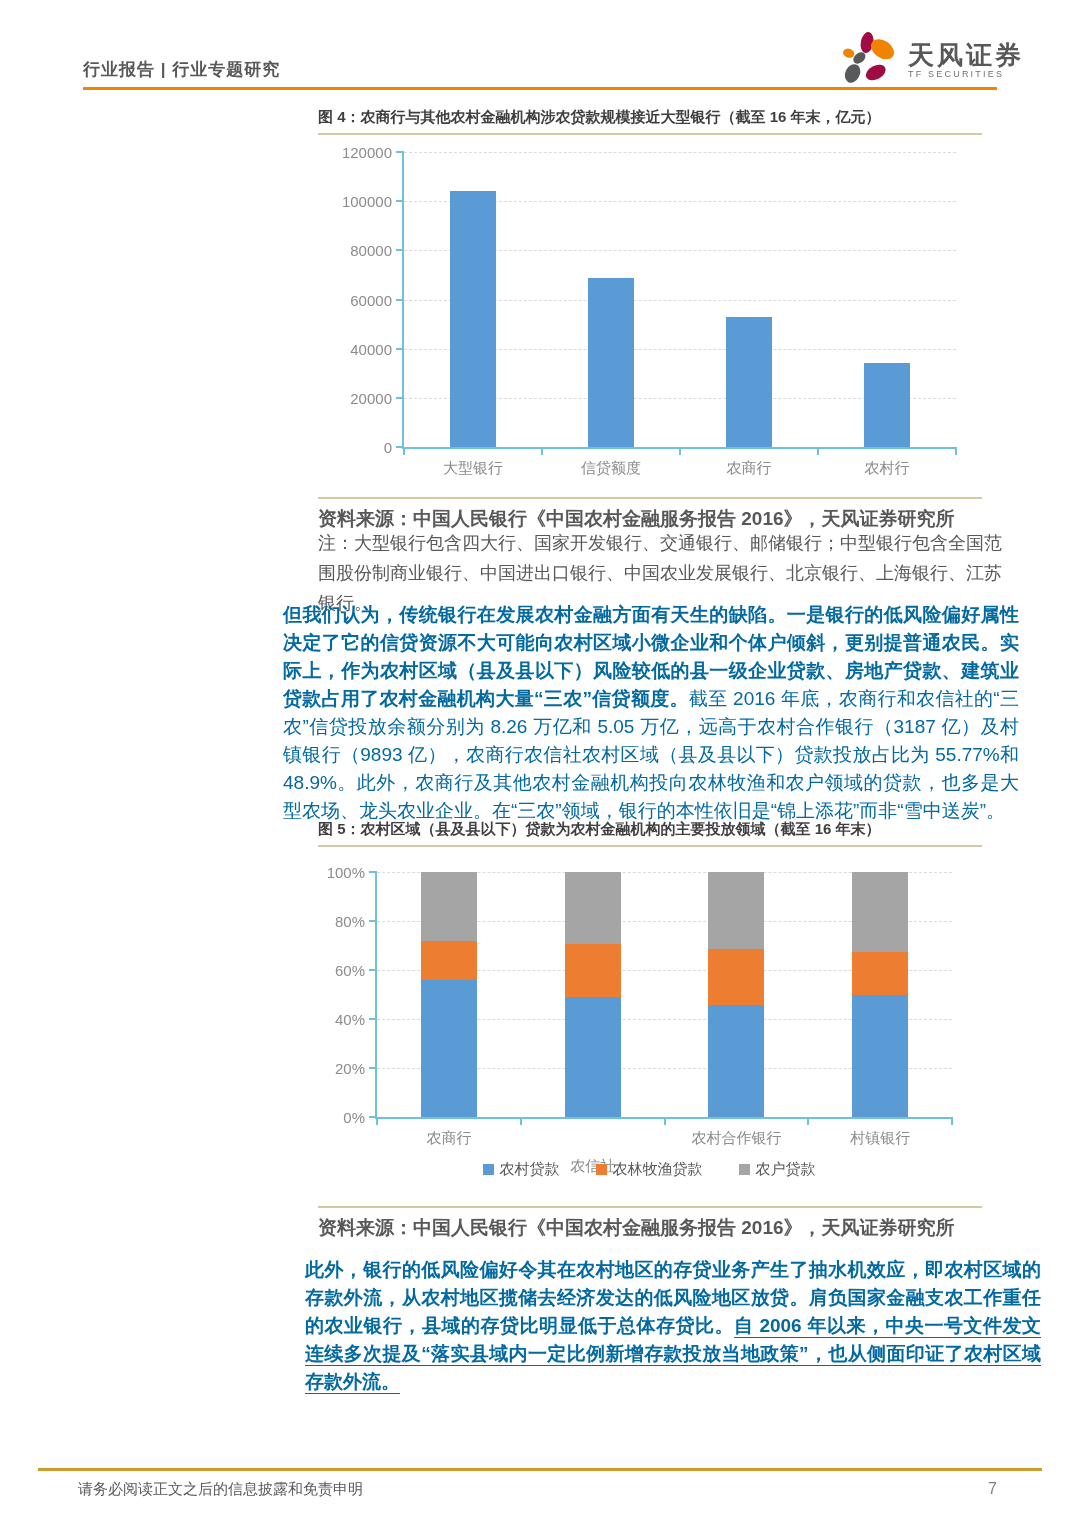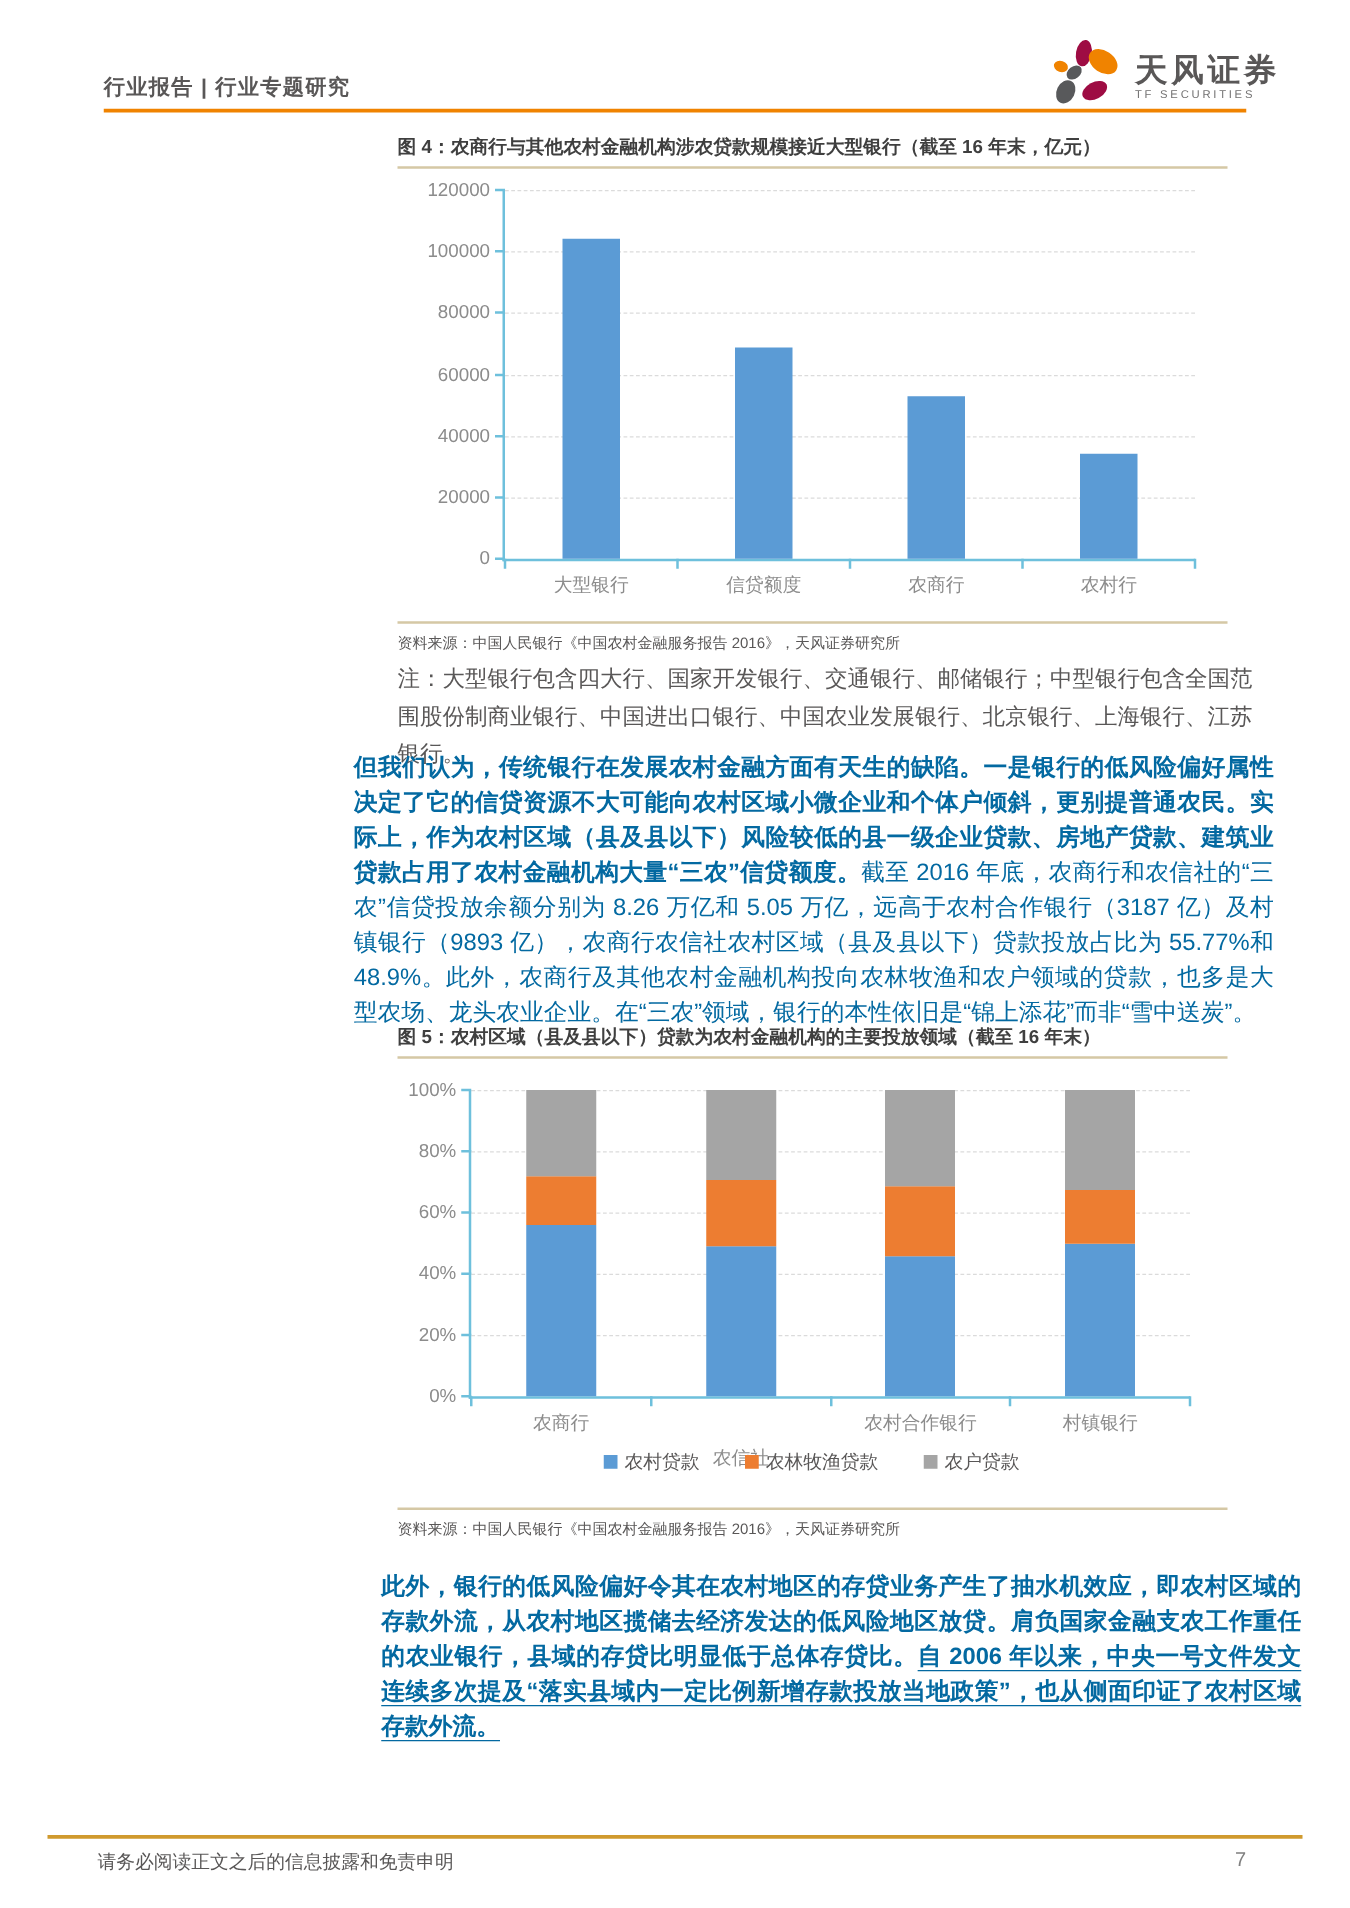--- a/index.html
+++ b/index.html
@@ -14,21 +14,21 @@
   .hdr-left{left:83px;top:58px;font-size:17px;font-weight:bold;color:#595757;letter-spacing:1px;}
   .hdr-rule{left:83px;top:87px;width:914px;height:3px;background:#F08300;}
   .logo{left:838px;top:30px;display:flex;align-items:center;}
   .logo-text{margin-left:8px;}
   .logo-cn{font-size:26px;font-weight:bold;color:#595757;letter-spacing:3px;line-height:28px;}
   .logo-en{font-size:9px;color:#727171;letter-spacing:2.2px;}
 
   
   .fig-title{font-size:15px;font-weight:bold;color:#3F3F3F;width:664px;}
   .tan-rule{height:2px;background:#D5C8A5;width:664px;}
-  .src-text{font-size:12px;color:#595757;width:690px;}
+  .src-text{font-size:19px;color:#595757;width:690px;font-weight:bold;}
   .note-text{font-size:18px;color:#595757;width:694px;line-height:30px;}
 
   
   .chart{width:662px;}
   .plot{position:absolute;border-left:2px solid #6EC0DC;border-bottom:2px solid #6EC0DC;}
   .gridline{position:absolute;left:0;right:0;height:0;border-top:1px dashed #DBDBDB;}
   .ytick-mark{position:absolute;right:100%;width:8px;height:2px;background:#6EC0DC;transform:translateY(-50%);}
   .ytick-label{position:absolute;right:calc(100% + 12px);transform:translateY(-50%);font-size:15px;color:#8C8C8C;white-space:nowrap;}
   .xtick-mark{position:absolute;top:100%;width:2px;height:8px;background:#6EC0DC;transform:translateX(-50%);}
   .xtick-label{position:absolute;top:calc(100% + 12px);text-align:center;font-size:15px;color:#8C8C8C;}

